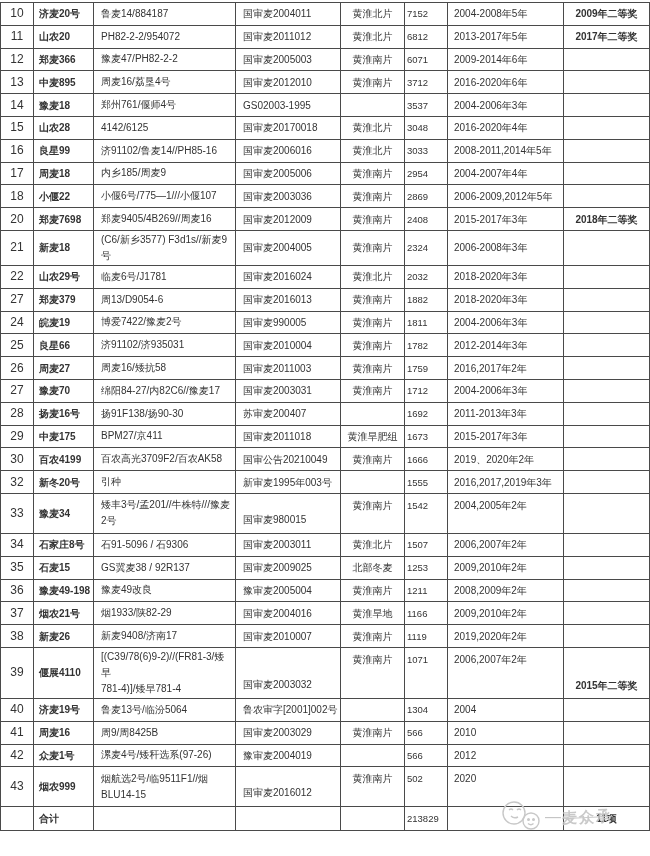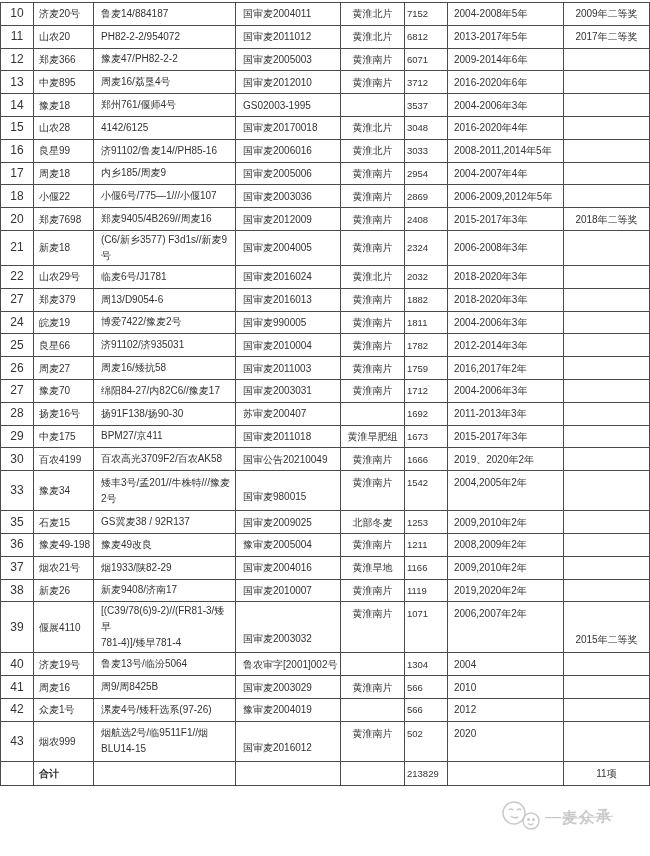--- a/index.html
+++ b/index.html
@@ -21,27 +21,27 @@
   td{
     border:1px solid var(--border-color);
     font-size:10px;line-height:13px;
     padding:1px 2px;vertical-align:middle;overflow:hidden;
     word-break:break-all;
   }
   tr{height:22.8px;}
   tr.tall{height:40px;}
   tr.total-row{height:24px;}
   .col-no{text-align:center;font-size:12px;}
-  .col-name{font-weight:normal;padding-left:5px;}
+  .col-name{font-weight:bold;padding-left:5px;}
   .col-pedigree{padding-left:7px;white-space:pre-line;line-height:16px;}
   .col-approval{padding-left:7px;}
   .col-region{text-align:center;}
   .col-count{text-align:left;font-size:9.5px;}
   .col-years{padding-left:6px;}
-  .col-award{text-align:center;}
+  .col-award{text-align:center;font-weight:bold;}
   tr.tall .col-region,
   tr.tall .col-count,
   tr.tall .col-years{vertical-align:top;padding-top:5px;}
   tr.tall .col-approval{vertical-align:bottom;padding-bottom:7px;}
   tr.tall .col-award{vertical-align:bottom;padding-bottom:6px;}
   tr.total-row .col-name{font-weight:bold;}
   .watermark{
     position:absolute;left:497px;top:791px;width:150px;height:52px;
     display:flex;align-items:center;color:var(--watermark-color);
     pointer-events:none;
@@ -261,29 +261,49 @@
       <tr>
         <td class="col-no">30</td>
         <td class="col-name">百农4199</td>
         <td class="col-pedigree">百农高光3709F2/百农AK58</td>
         <td class="col-approval">国审公告20210049</td>
         <td class="col-region">黄淮南片</td>
         <td class="col-count">1666</td>
         <td class="col-years">2019、2020年2年</td>
         <td class="col-award"></td>
       </tr>
+      <tr>
+        <td class="col-no">32</td>
+        <td class="col-name">新冬20号</td>
+        <td class="col-pedigree">引种</td>
+        <td class="col-approval">新审麦1995年003号</td>
+        <td class="col-region"></td>
+        <td class="col-count">1555</td>
+        <td class="col-years">2016,2017,2019年3年</td>
+        <td class="col-award"></td>
+      </tr>
       <tr class="tall">
         <td class="col-no">33</td>
         <td class="col-name">豫麦34</td>
         <td class="col-pedigree">矮丰3号/孟201//牛株特///豫麦
 2号</td>
         <td class="col-approval">国审麦980015</td>
         <td class="col-region">黄淮南片</td>
         <td class="col-count">1542</td>
         <td class="col-years">2004,2005年2年</td>
+        <td class="col-award"></td>
+      </tr>
+      <tr>
+        <td class="col-no">34</td>
+        <td class="col-name">石家庄8号</td>
+        <td class="col-pedigree">石91-5096 / 石9306</td>
+        <td class="col-approval">国审麦2003011</td>
+        <td class="col-region">黄淮北片</td>
+        <td class="col-count">1507</td>
+        <td class="col-years">2006,2007年2年</td>
         <td class="col-award"></td>
       </tr>
       <tr>
         <td class="col-no">35</td>
         <td class="col-name">石麦15</td>
         <td class="col-pedigree">GS冀麦38 / 92R137</td>
         <td class="col-approval">国审麦2009025</td>
         <td class="col-region">北部冬麦</td>
         <td class="col-count">1253</td>
         <td class="col-years">2009,2010年2年</td>

